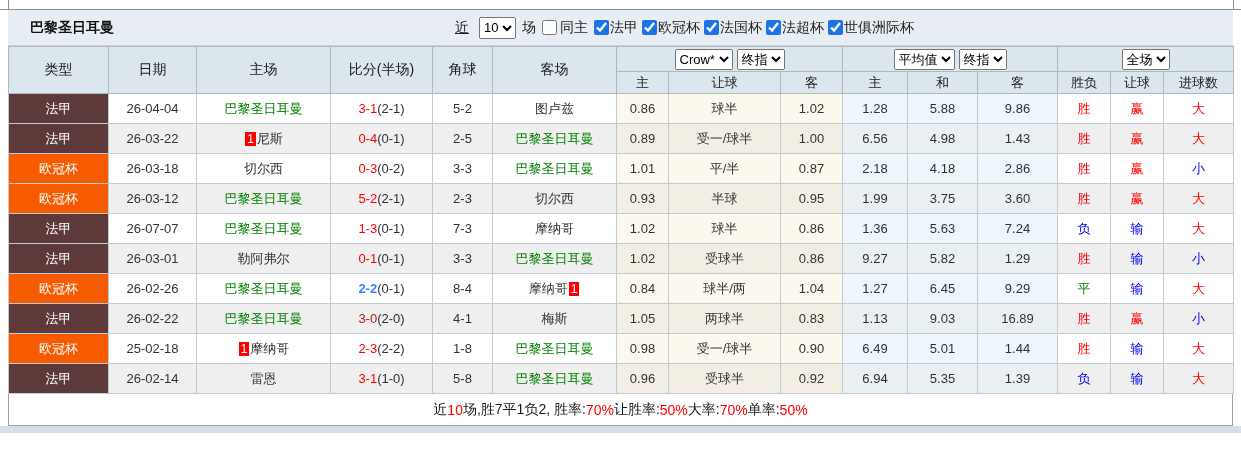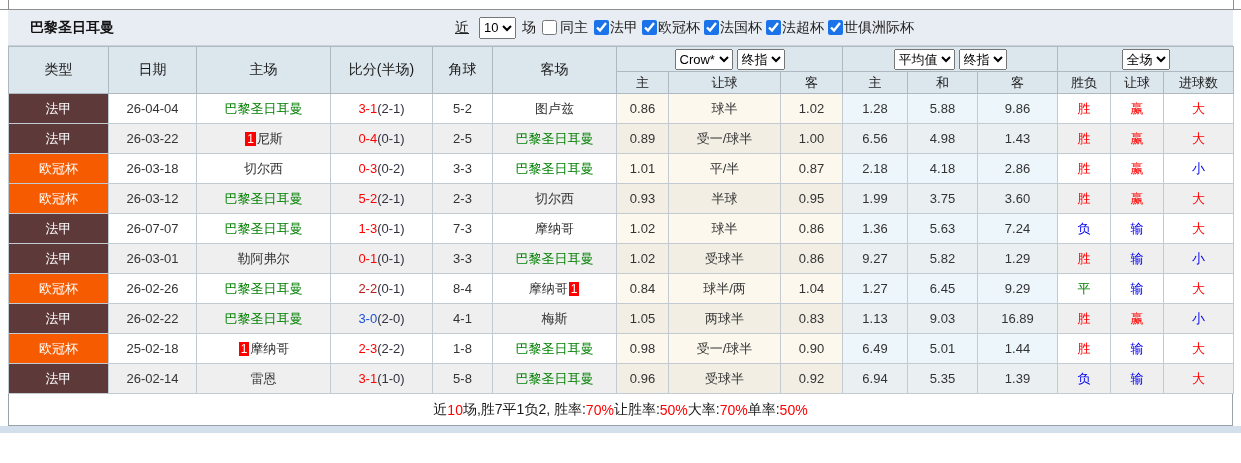--- a/index.html
+++ b/index.html
@@ -255,38 +255,38 @@
             <td class="avg">5.82</td>
             <td class="avg">1.29</td>
             <td class="result" style="color: rgb(255, 0, 0);">胜</td>
             <td class="result" style="color: rgb(0, 0, 238);">输</td>
             <td class="result" style="color: rgb(0, 0, 238);">小</td>
           </tr>
           <tr class="odd">
             <td class="league-cell" style="background: rgb(247, 91, 0);">欧冠杯</td>
             <td>26-02-26</td>
             <td class="team-cell"><span class="team" style="color: rgb(0, 128, 0);">巴黎圣日耳曼</span></td>
-            <td><span class="score-main" style="color: #b91c1c;">2-2</span><span class="score-half">(0-1)</span></td>
+            <td><span class="score-main" style="color: #3b82f6; font-weight: bold;">2-2</span><span class="score-half">(0-1)</span></td>
             <td>8-4</td>
             <td class="team-cell"><span>摩纳哥</span><span class="rank-badge">1</span></td>
             <td class="odds">0.84</td>
             <td class="odds">球半/两</td>
             <td class="odds">1.04</td>
             <td class="avg">1.27</td>
             <td class="avg">6.45</td>
             <td class="avg">9.29</td>
             <td class="result" style="color: rgb(0, 128, 0);">平</td>
             <td class="result" style="color: rgb(0, 0, 238);">输</td>
             <td class="result" style="color: rgb(255, 0, 0);">大</td>
           </tr>
           <tr class="even">
             <td class="league-cell" style="background: rgb(93, 57, 58);">法甲</td>
             <td>26-02-22</td>
             <td class="team-cell"><span class="team" style="color: rgb(0, 128, 0);">巴黎圣日耳曼</span></td>
-            <td><span class="score-main" style="color: #1d4ed8;">3-0</span><span class="score-half">(2-0)</span></td>
+            <td><span class="score-main" style="color: #b91c1c;">3-0</span><span class="score-half">(2-0)</span></td>
             <td>4-1</td>
             <td class="team-cell"><span>梅斯</span></td>
             <td class="odds">1.05</td>
             <td class="odds">两球半</td>
             <td class="odds">0.83</td>
             <td class="avg">1.13</td>
             <td class="avg">9.03</td>
             <td class="avg">16.89</td>
             <td class="result" style="color: rgb(255, 0, 0);">胜</td>
             <td class="result" style="color: rgb(255, 0, 0);">赢</td>

